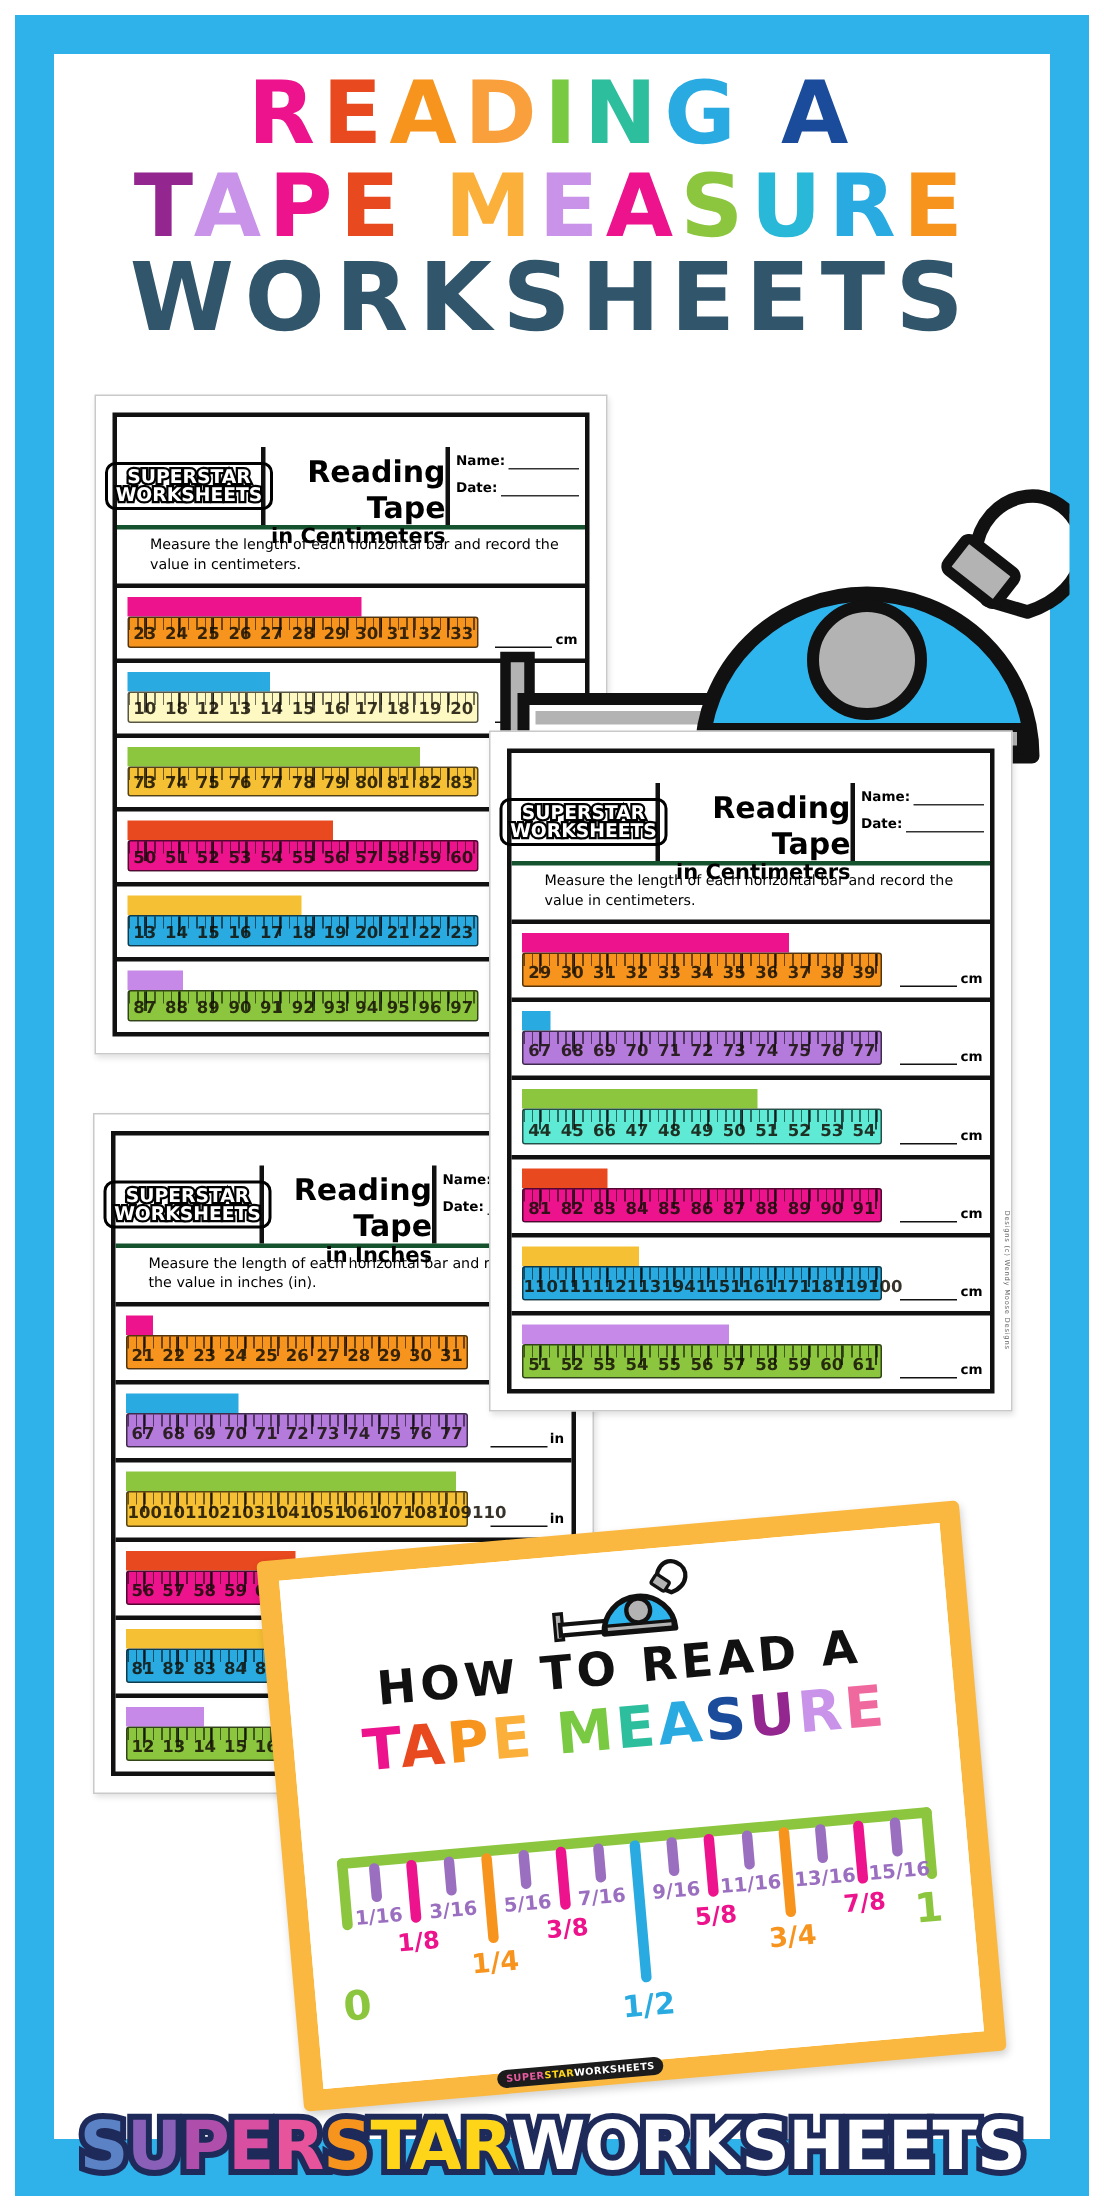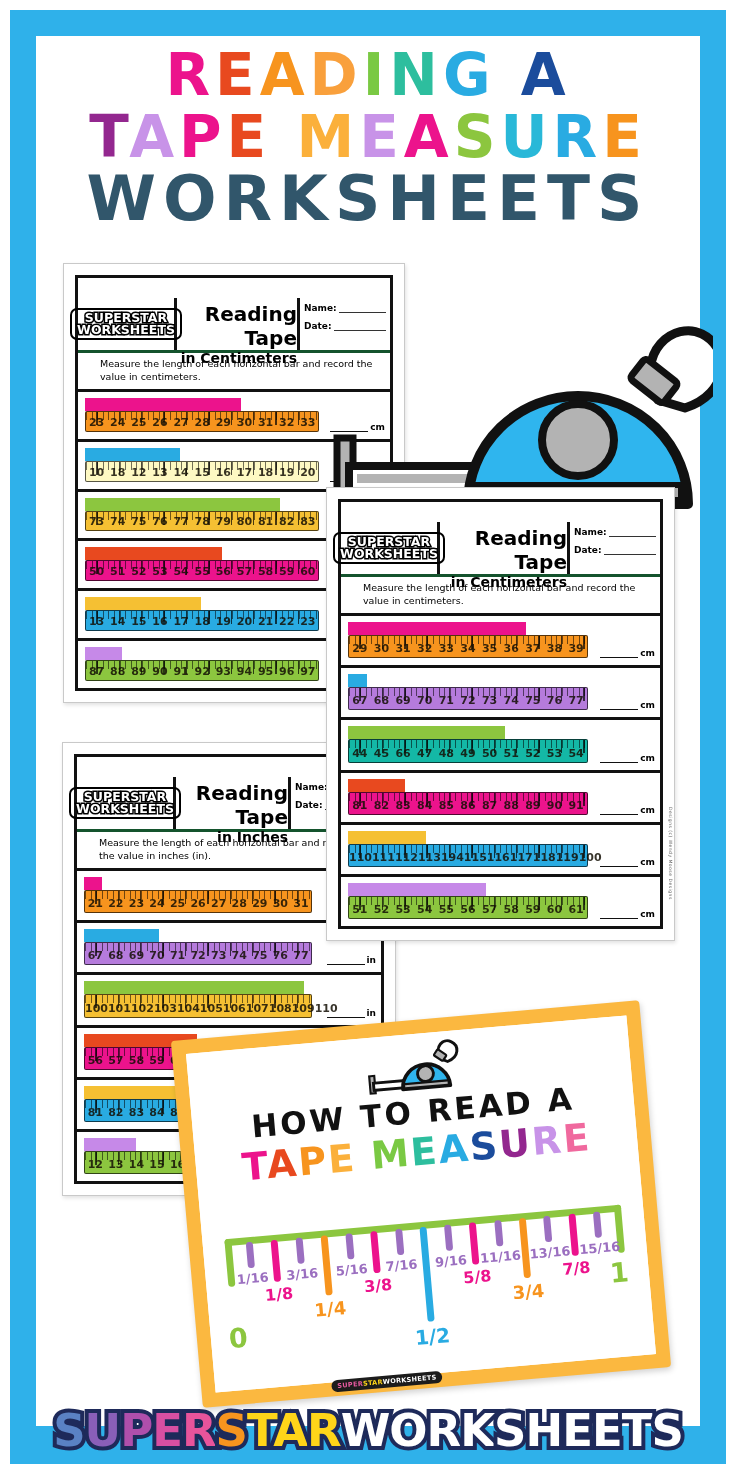--- a/index.html
+++ b/index.html
@@ -340,21 +340,21 @@
                 <span>77</span>
               </div>
             </div>
             <div class="answer">
               <span class="blank"></span>
               <span class="unit">cm</span>
             </div>
           </div>
           <div class="ws-row">
             <div class="bar" style="background: rgb(140, 198, 63); width: calc(51.5% - 7.21px);"></div>
-            <div class="ruler" style="background: #14b8a6; width: calc(78% - 10.92px);">
+            <div class="ruler" style="background: #5eead4; width: calc(78% - 10.92px);">
               <div class="ticks-minor"></div>
               <div class="ticks-major"></div>
               <div class="nums">
                 <span>44</span>
                 <span>45</span>
                 <span>66</span>
                 <span>47</span>
                 <span>48</span>
                 <span>49</span>
                 <span>50</span>

